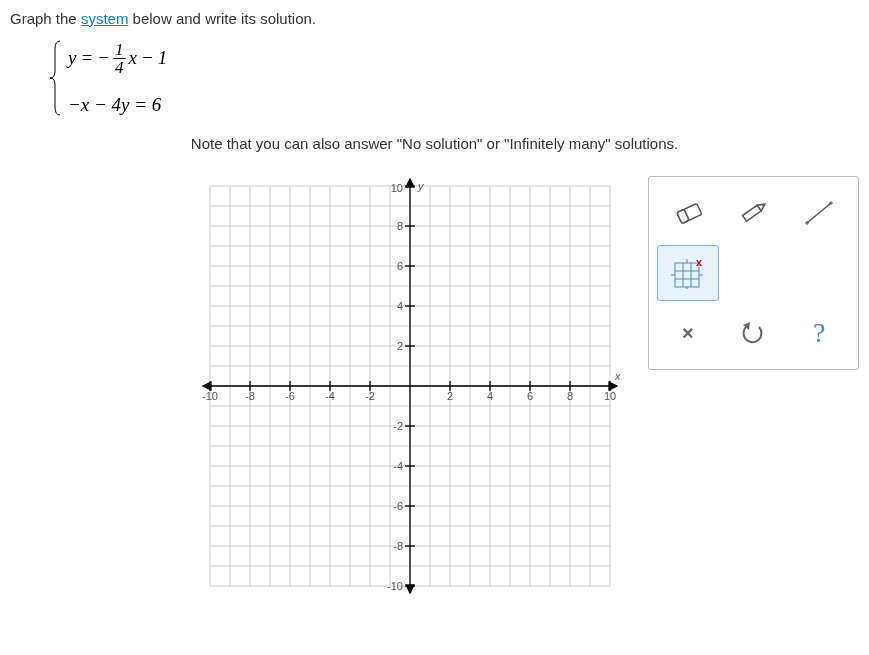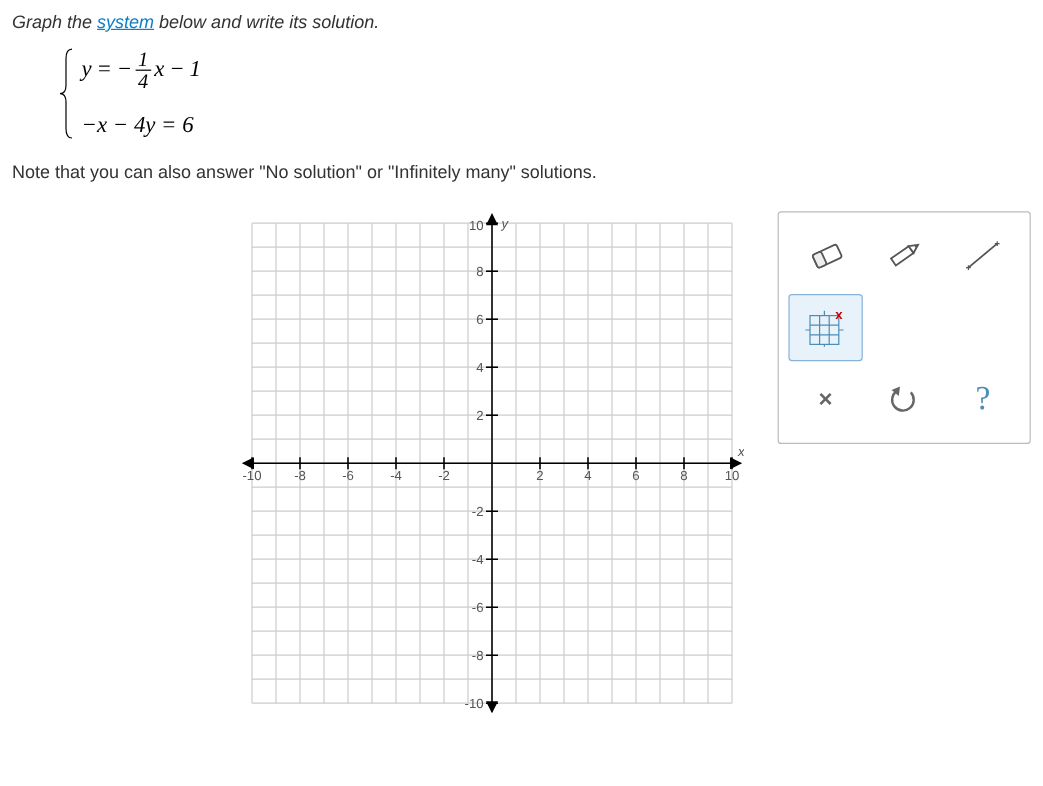--- a/index.html
+++ b/index.html
@@ -4,38 +4,38 @@
   <style>
     * { box-sizing: border-box; }
     body {
       font-family: Arial, sans-serif;
       margin: 0;
       padding: 10px;
       background: #fff;
       color: #333;
       font-size: 15px;
     }
-    .prompt { margin-bottom: 12px; font-style: italic; }
+    .prompt { margin-bottom: 12px; }
     .prompt a { color: #0d7fc7; text-decoration: underline; }
     .equations {
       font-family: 'Times New Roman', serif;
       font-size: 19px;
       font-style: italic;
       color: #000;
       margin: 10px 0 18px 36px;
       display: flex;
       align-items: center;
     }
     .brace-svg { margin-right: 4px; }
     .eqcol { display: flex; flex-direction: column; gap: 18px; }
     .eq { display: flex; align-items: center; }
     .frac { display: inline-flex; flex-direction: column; align-items: center; line-height: 1; margin: 0 3px; }
     .frac .num, .frac .den { padding: 0 2px; font-size: 17px; }
     .frac .bar { width: 100%; height: 1px; background: #000; }
-    .note { margin-bottom: 24px; }
+    .note { margin-bottom: 24px; text-align: center; }
     .lower { display: flex; align-items: flex-start; }
     .graph-wrap { margin-left: 190px; }
     .graph {
       width: 420px;
       height: 420px;
     }
     .graph svg { width: 100%; height: 100%; display: block; }
     .toolbar {
       margin-left: 28px;
       width: 212px;

